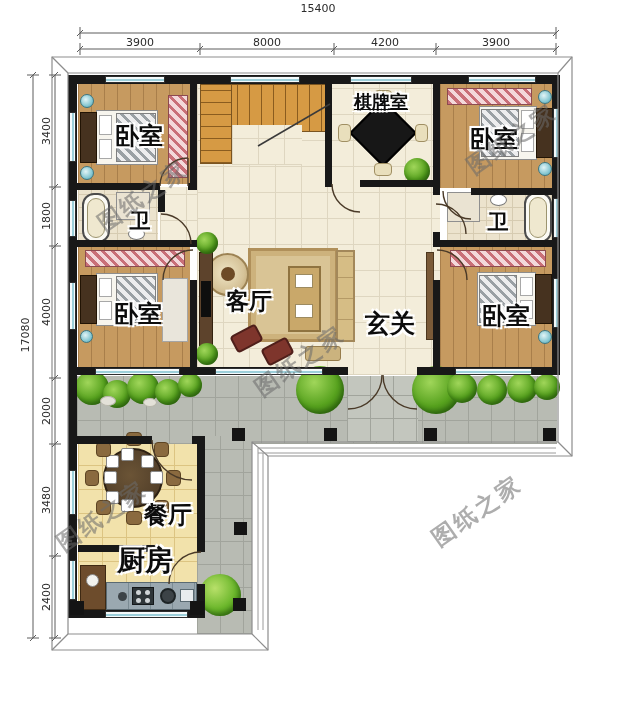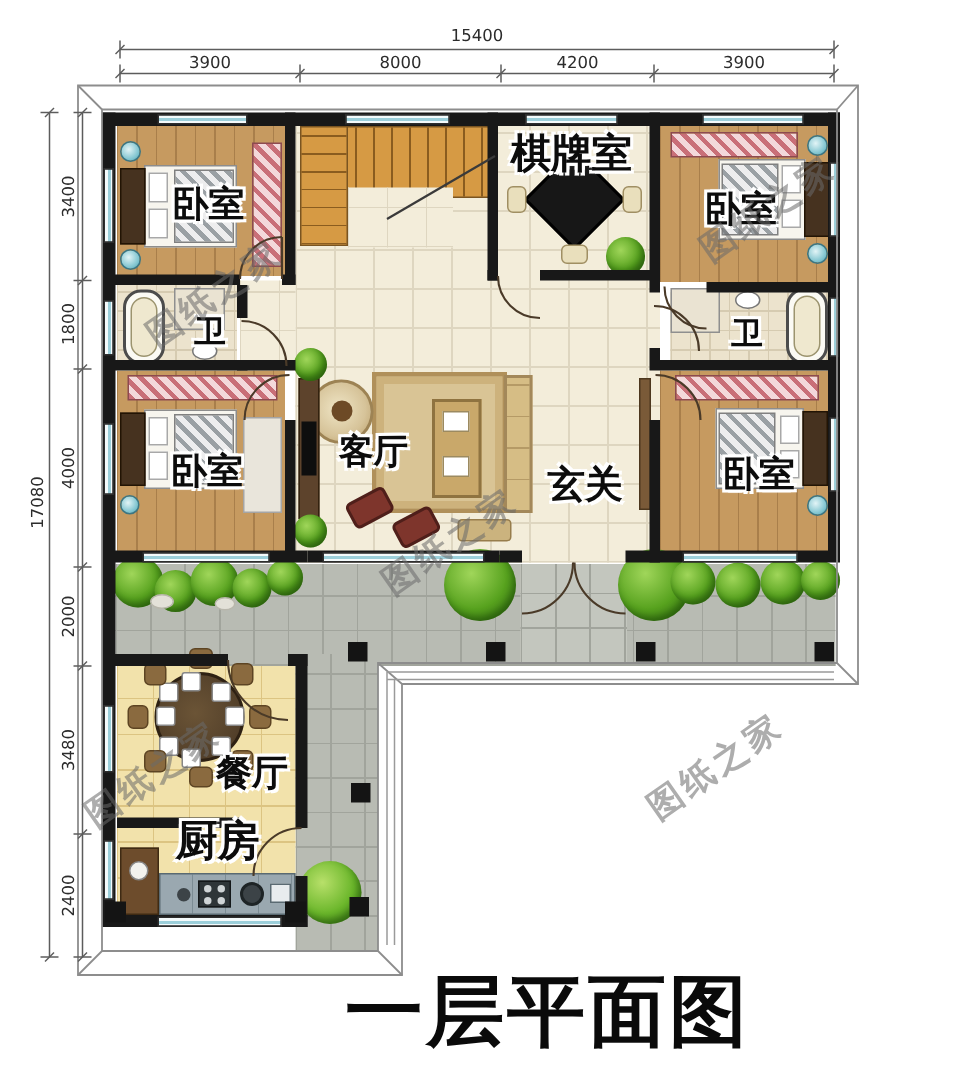--- a/index.html
+++ b/index.html
@@ -301,46 +301,45 @@
       <path d="M52,78 L58,72"></path>
         <path d="M52,190 L58,184"></path>
         <path d="M52,249 L58,243"></path>
         <path d="M52,381 L58,375"></path>
         <path d="M52,447 L58,441"></path>
         <path d="M52,559 L58,553"></path>
         <path d="M52,641 L58,635"></path>
     </g>
   </svg>
 
-  <div class="dimt" style="left:318px;top:24px;">15400</div>
+  <div class="dimt" style="left:318px;top:8px;">15400</div>
   <div class="dimt" style="left:140px;top:42px;">3900</div>
   <div class="dimt" style="left:267px;top:42px;">8000</div>
   <div class="dimt" style="left:385px;top:42px;">4200</div>
   <div class="dimt" style="left:496px;top:42px;">3900</div>
   <div class="dimtv" style="left:25px;top:335px;">17080</div>
   <div class="dimtv" style="left:46px;top:131px;">3400</div>
   <div class="dimtv" style="left:46px;top:216px;">1800</div>
   <div class="dimtv" style="left:46px;top:312px;">4000</div>
   <div class="dimtv" style="left:46px;top:411px;">2000</div>
   <div class="dimtv" style="left:46px;top:500px;">3480</div>
   <div class="dimtv" style="left:46px;top:597px;">2400</div>
 
   <div class="lbl" style="left:139px;top:136px;font-size:24px;">卧室</div>
-  <div class="lbl" style="left:381px;top:102px;font-size:27px;">棋牌室</div>
+  <div class="lbl" style="left:381px;top:102px;font-size:18px;text-decoration:underline;">棋牌室</div>
   <div class="lbl" style="left:494px;top:139px;font-size:24px;">卧室</div>
   <div class="lbl" style="left:140px;top:221px;font-size:21px;">卫</div>
   <div class="lbl" style="left:498px;top:222px;font-size:21px;">卫</div>
   <div class="lbl" style="left:138px;top:314px;font-size:24px;">卧室</div>
   <div class="lbl" style="left:249px;top:301px;font-size:23px;">客厅</div>
   <div class="lbl" style="left:390px;top:323px;font-size:25px;">玄关</div>
   <div class="lbl" style="left:506px;top:316px;font-size:24px;">卧室</div>
   <div class="lbl" style="left:168px;top:515px;font-size:24px;">餐厅</div>
   <div class="lbl" style="left:145px;top:561px;font-size:28px;">厨房</div>
 
   <div class="wm" style="left:143px;top:196px;">图纸之家</div>
   <div class="wm" style="left:512px;top:139px;">图纸之家</div>
   <div class="wm" style="left:300px;top:361px;">图纸之家</div>
   <div class="wm" style="left:102px;top:516px;">图纸之家</div>
   <div class="wm" style="left:477px;top:511px;">图纸之家</div>
 
-  <div class="title" style="left:365px;top:640px;font-size:52px;">一层平面图</div>
 
 </div>
 
 </body></html>

